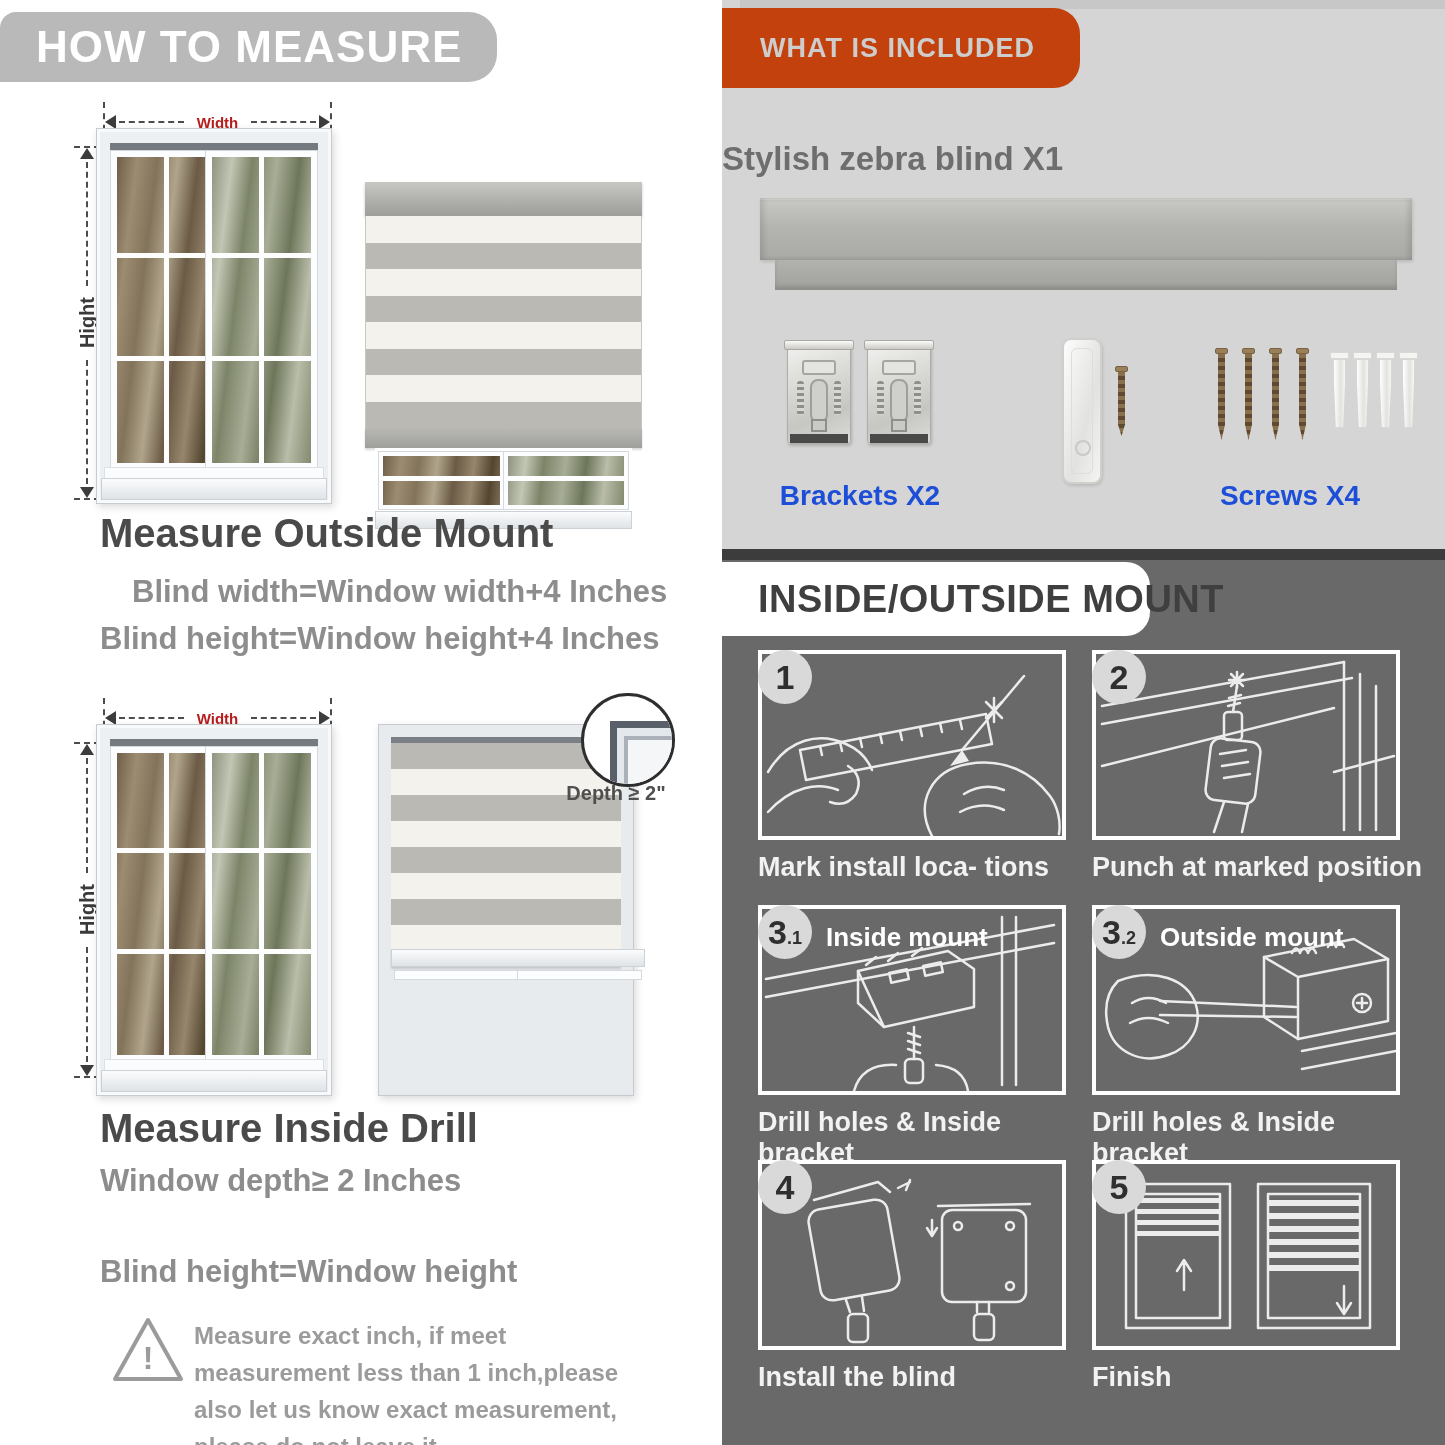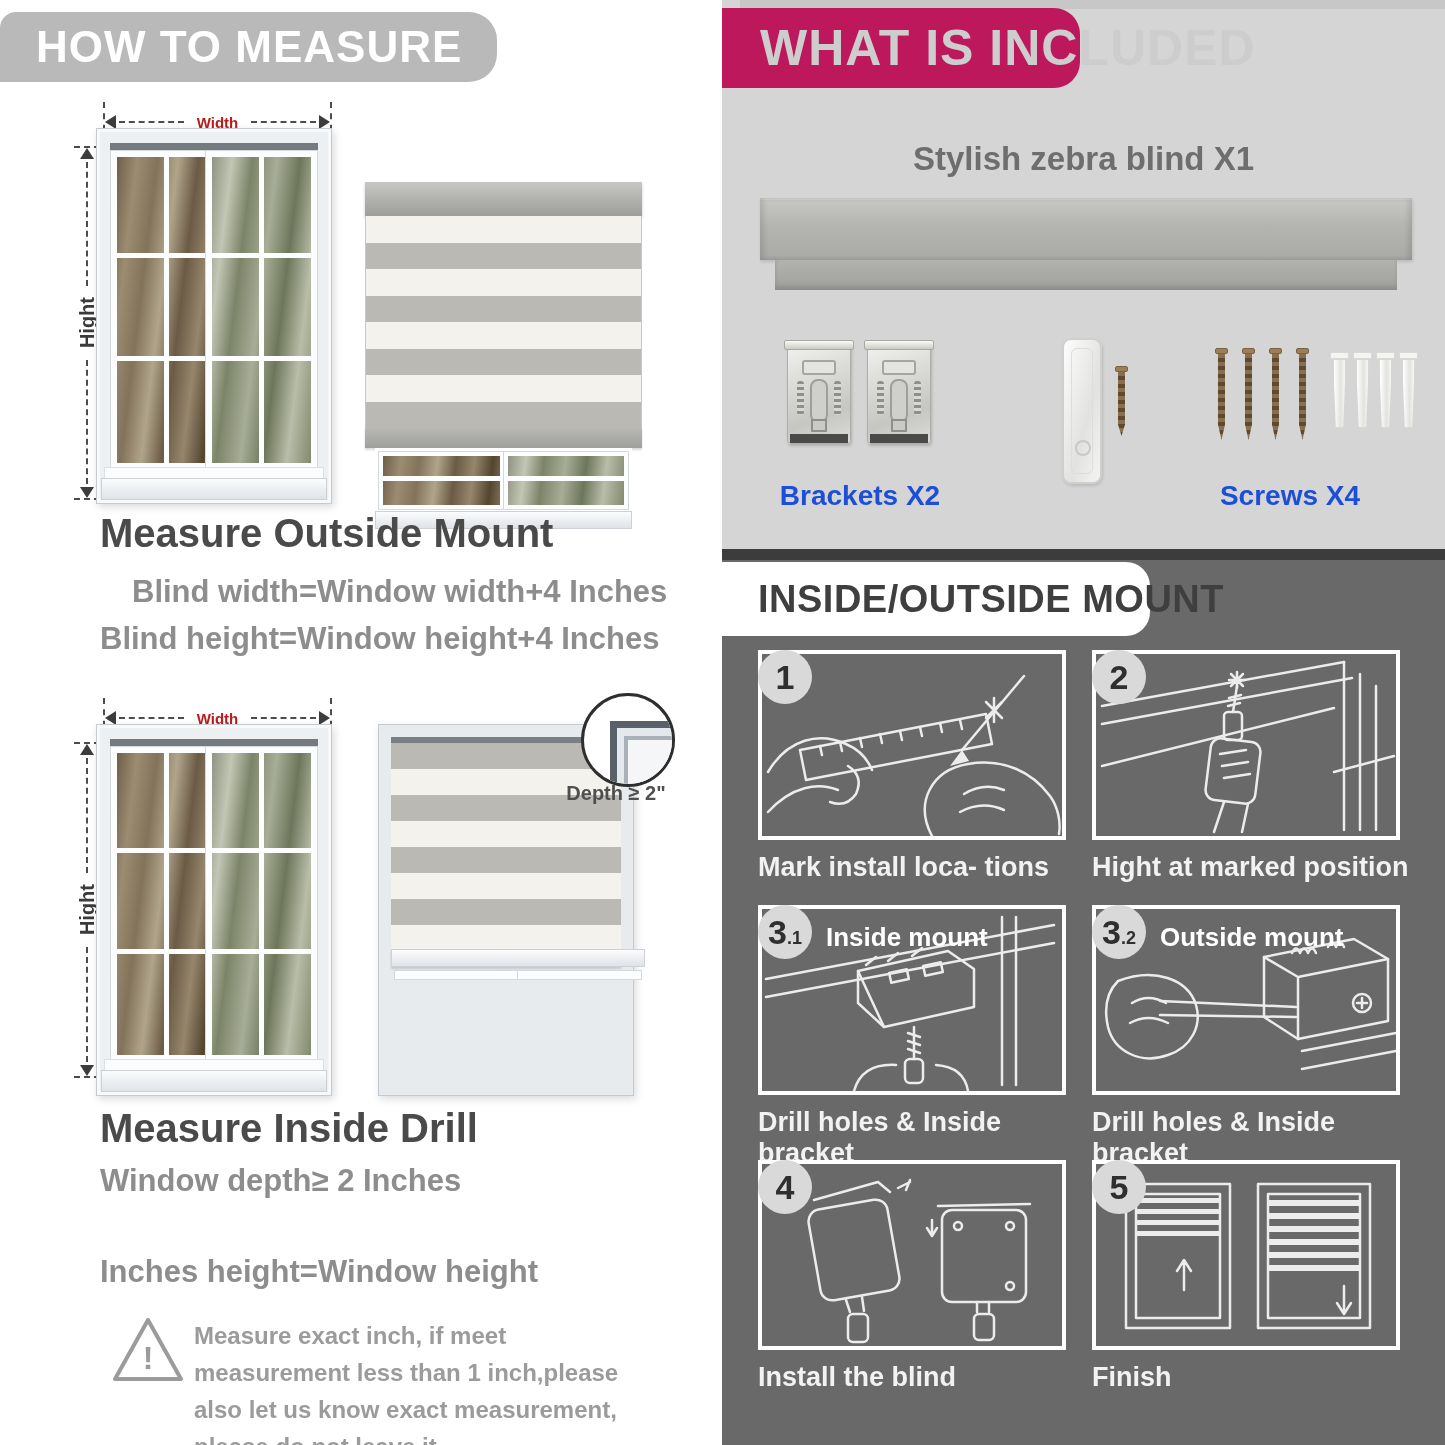--- a/index.html
+++ b/index.html
@@ -74,25 +74,25 @@
                        background:#e3e8ec;border-left:7px solid #596069;border-top:7px solid #596069;}
   .depth-circle .inner{position:absolute;left:46%;top:46%;width:70%;height:70%;
                        background:#f4f6f8;border-left:4px solid #aab1b8;border-top:4px solid #aab1b8;}
   .depth-lbl{font-size:20px;font-weight:bold;color:#4f4f4f;text-align:center;}
 
   .warn-text{font-size:24px;font-weight:bold;color:#9b9b9b;line-height:37px;}
 
   
   .right-top{left:722px;top:0;width:723px;height:557px;background:#d5d5d5;}
   .topstrip-r{left:740px;top:0;width:705px;height:9px;background:#c7c7c7;}
-  .pill-included{left:722px;top:8px;width:358px;height:80px;background:#be185d;
-                 border-radius:0 26px 26px 0;color:#cdcdcd;font-size:50px;font-weight:bold;
+  .pill-included{left:722px;top:8px;width:358px;height:80px;background:#c2410c;
+                 border-radius:0 26px 26px 0;color:#cdcdcd;font-size:27px;font-weight:bold;
                  line-height:80px;padding-left:38px;letter-spacing:1px;white-space:nowrap;
                  box-sizing:border-box;overflow:visible;}
-  .blind-sub{left:722px;top:140px;width:723px;text-align:center;font-size:33px;
+  .blind-sub{left:722px;top:140px;width:723px;text-align:left;font-size:33px;
              font-weight:bold;color:#6e6e6e;}
   .rail-main{height:62px;background:linear-gradient(to bottom,#c9c9c5,#b4b4b0 45%,#a9a9a5);
              box-shadow:inset 4px 0 5px rgba(0,0,0,.10),inset -4px 0 5px rgba(0,0,0,.10),
              inset 0 2px 0 #d5d5d1,1px 2px 3px rgba(0,0,0,.12);}
   .rail-sub{margin:0 15px;height:30px;background:linear-gradient(to bottom,#b2b2ae,#a0a09c);
             box-shadow:inset 0 -4px 4px rgba(0,0,0,.12);}
   .part-lbl{font-size:28px;font-weight:bold;color:#1d4ed8;text-align:center;}
 
   .bracket{position:relative;width:62px;height:98px;border-radius:4px;
            background:linear-gradient(160deg,#f1f1ef 0%,#d8d8d4 40%,#c6c6c2 70%,#dcdcd8 100%);
@@ -248,21 +248,21 @@
   </div>
 
   <div class="abs depth-circle" style="left:581px;top:693px;">
     <div class="frame"></div>
     <div class="inner"></div>
   </div>
   <div class="abs depth-lbl" style="left:556px;top:782px;width:120px;">Depth ≥ 2"</div>
 
   <div class="abs h-measure" style="left:100px;top:1106px;">Measure Inside Drill</div>
   <div class="abs sub-measure" style="left:100px;top:1163px;">Window depth≥ 2 Inches</div>
-  <div class="abs sub-measure" style="left:100px;top:1254px;">Inches height=Window height</div>
+  <div class="abs sub-measure" style="left:100px;top:1254px;">Blind height=Window height</div>
 
   <div class="abs" style="left:110px;top:1315px;width:76px;height:70px;">
     <svg width="76" height="70" viewBox="0 0 76 70">
       <path d="M38 5 L71 64 L5 64 Z" fill="none" stroke="#9b9b9b" stroke-width="4" stroke-linejoin="round"></path>
       <text x="38" y="54" text-anchor="middle" font-size="32" font-weight="bold" fill="#9b9b9b" font-family="Liberation Sans, sans-serif">!</text>
     </svg>
   </div>
   <div class="abs warn-text" style="left:194px;top:1317px;width:460px;">Measure exact inch, if meet measurement less than 1 inch,please also let us know exact measurement, please do not leave it</div>
 
   <div class="abs right-top"></div>
@@ -377,21 +377,21 @@
         <rect x="112" y="86" width="50" height="62" rx="10" transform="rotate(7 137 117)"></rect>
         <path d="M124 100 l26 -4 M126 112 l26 -4 M128 124 l26 -4"></path>
         <rect x="128" y="58" width="18" height="28" rx="4"></rect>
         <path d="M137 58 L141 32"></path>
         <path d="M132 52 l12 -3 M133 44 l12 -3"></path>
         <path d="M133 26 l16 0 M141 18 l0 16 M135 20 l12 12 M147 20 l-12 12"></path>
         <path d="M128 148 L118 178 M152 150 L146 178"></path>
       </svg>
     </div>
   </div>
-  <div class="caption" style="left:1092px;top:852px;">Hight at  marked position</div>
+  <div class="caption" style="left:1092px;top:852px;">Punch at  marked position</div>
 
   <div class="stepbox" style="left:758px;top:905px;">
     <div class="badge">
         <span>3</span>
         <span class="sub">.1</span>
       </div>
     <div class="steptitle">Inside mount</div>
     <div class="art">
       <svg viewBox="0 0 300 182">
         <path d="M4 70 L292 16"></path>

